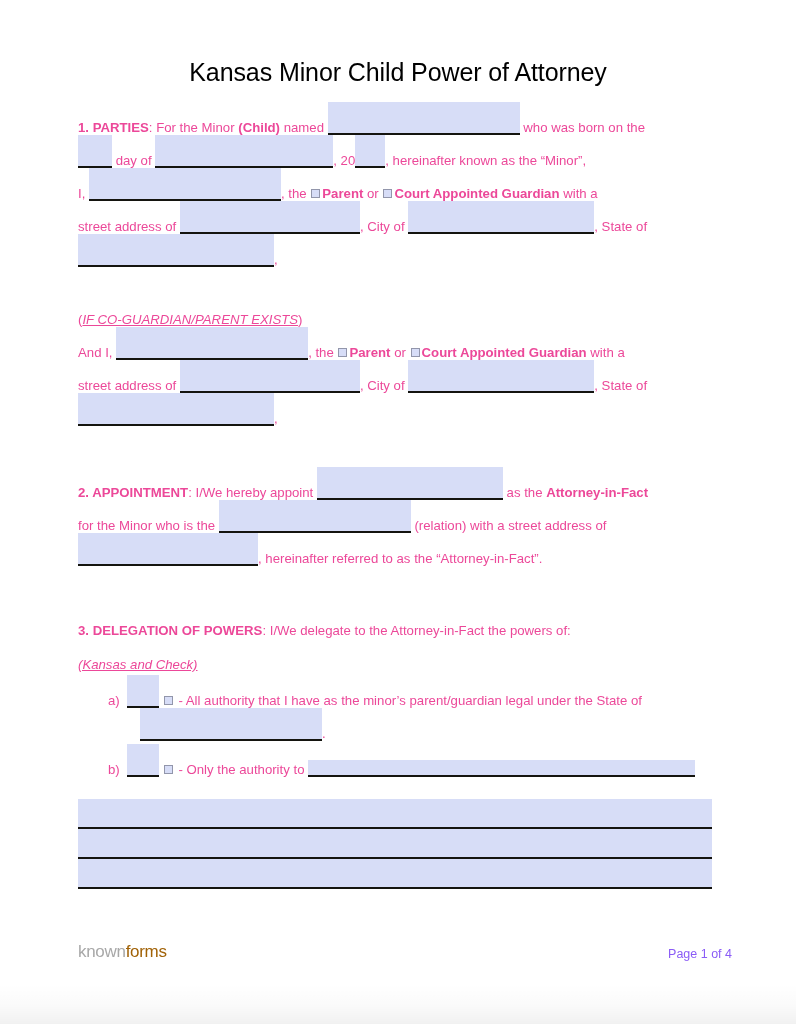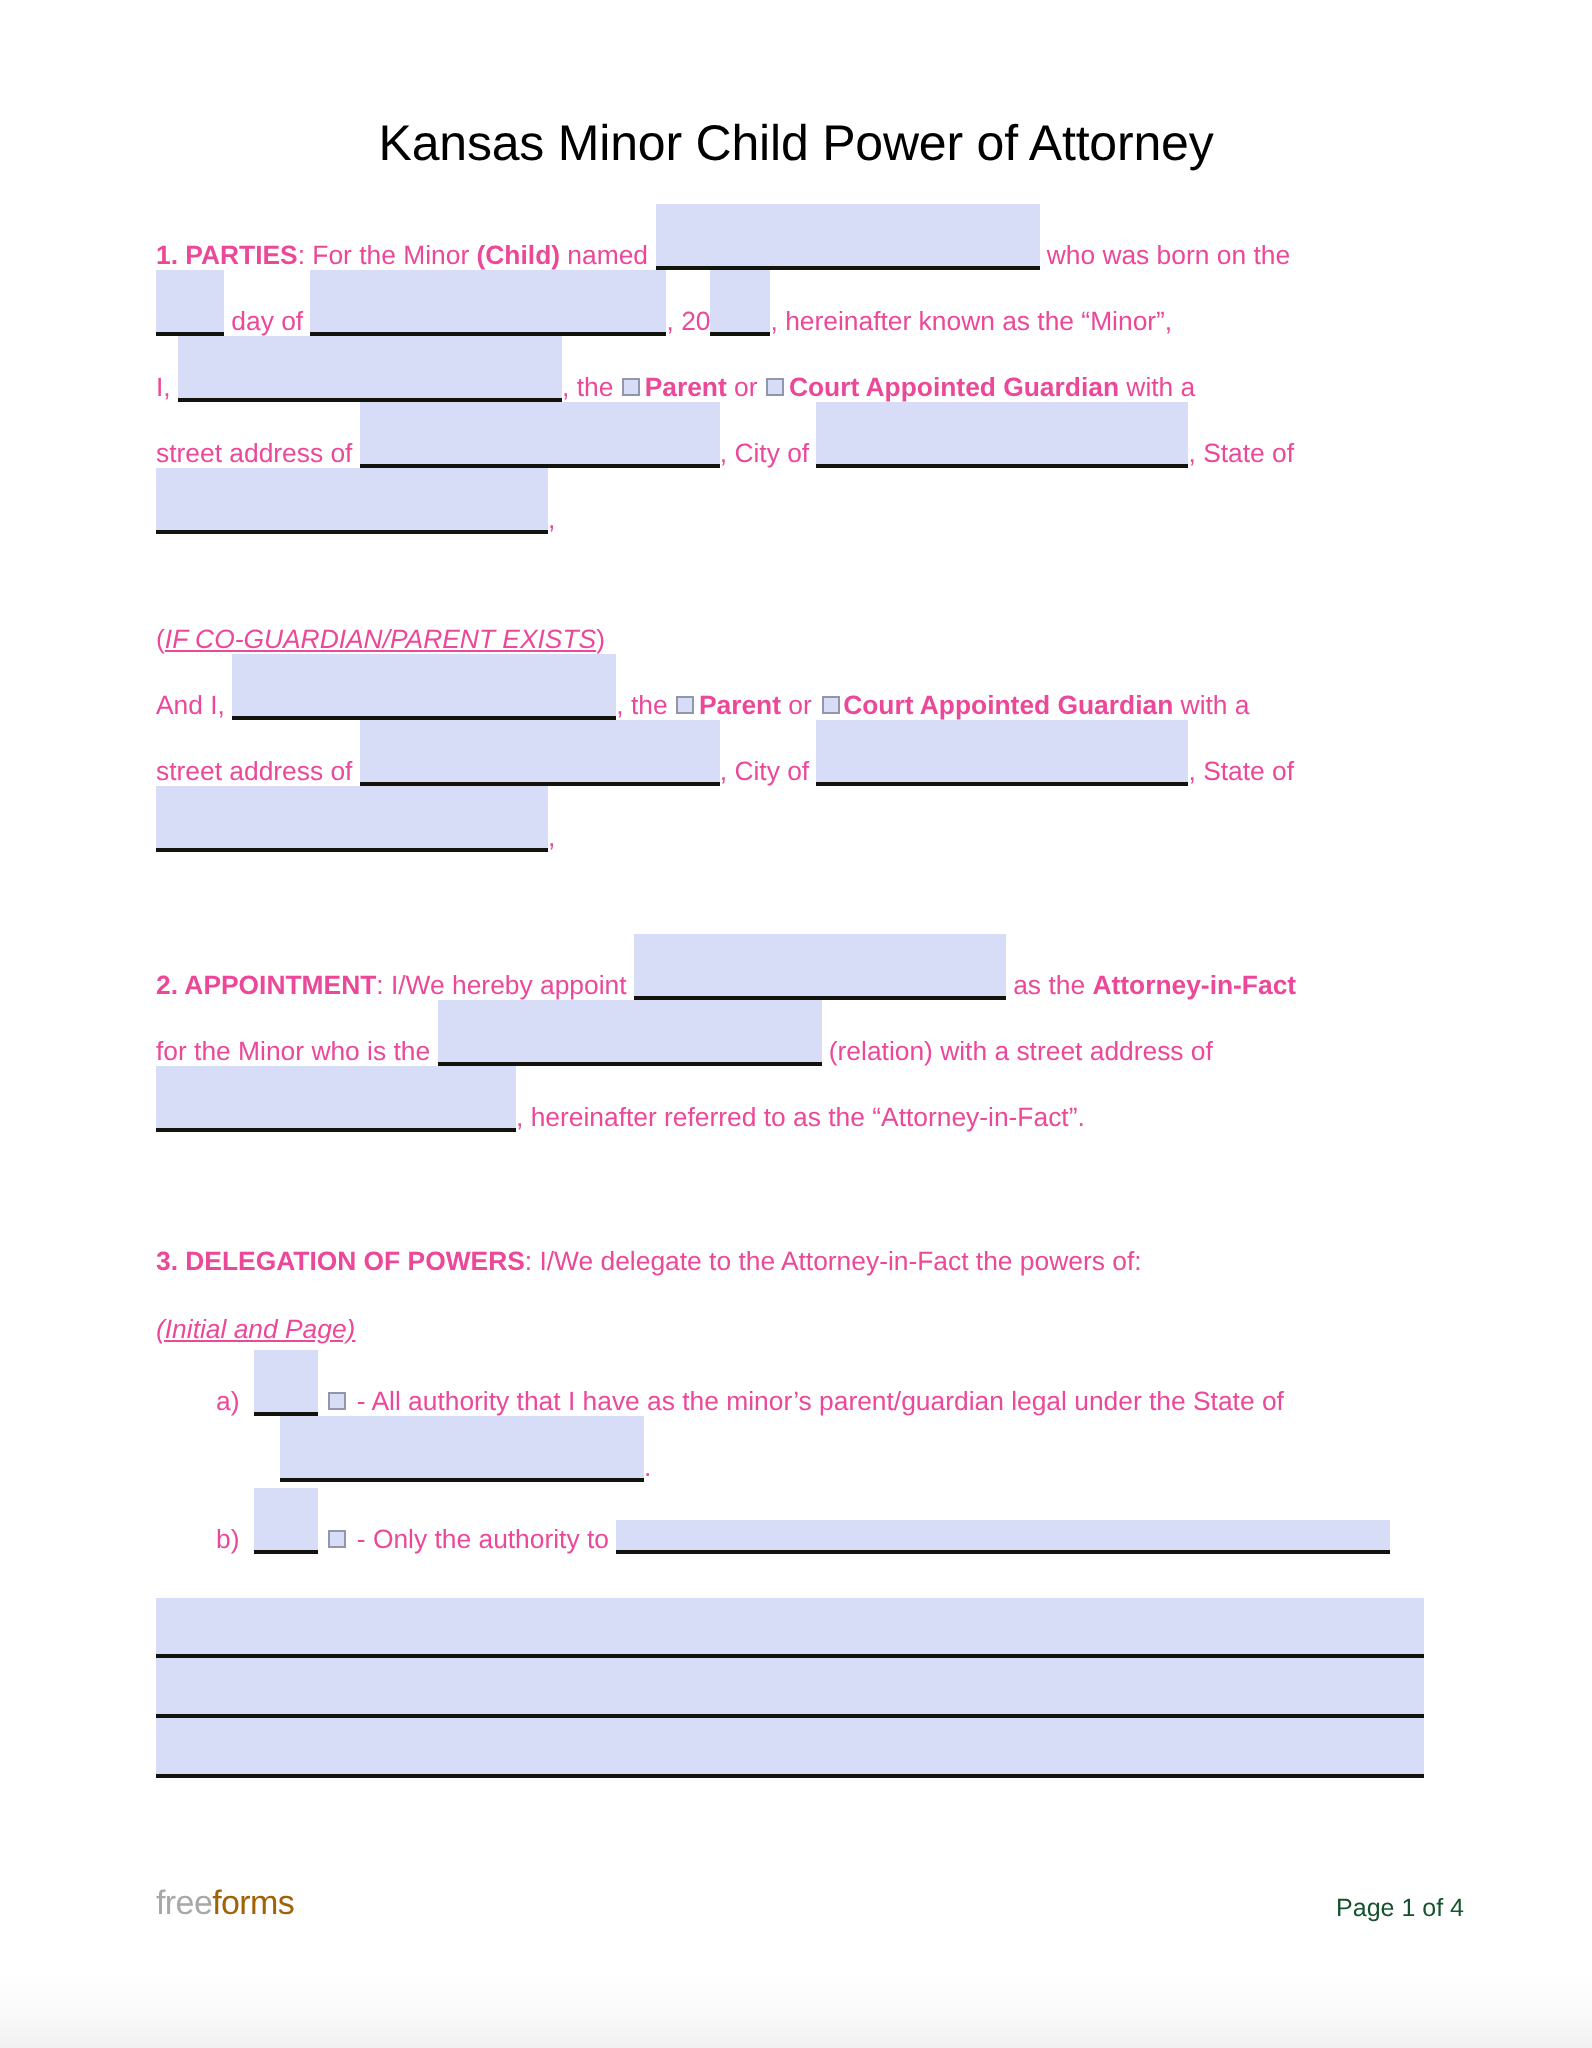--- a/index.html
+++ b/index.html
@@ -127,21 +127,21 @@
     font-weight: bold;
     letter-spacing: -0.3px;
   }
   .logo .free { color: #a8a8a8; font-weight: normal; }
   .logo .forms { color: #a16207; font-weight: normal; text-align: center; }
   .page-num {
     position: absolute;
     right: 0;
     top: 5px;
     font-size: 12.5px;
-    color: #14532d;
+    color: #8b5cf6;
   }
 </style>
 </head>
 <body>
 
 <div class="page">
 
   <div class="doc-title">Kansas Minor Child Power of Attorney</div>
 
   <div class="body-area">
@@ -193,21 +193,21 @@
 
     <div class="ln gap-xl">
       <span class="fld" style="width:180px;"></span><span>, hereinafter referred to as the “Attorney-in-Fact”.</span>
     </div>
 
     <div class="ln">
       <b>3. DELEGATION OF POWERS</b><span>: I/We delegate to the Attorney-in-Fact the powers of:</span>
     </div>
 
     <div class="ln">
-      <span class="ital-ul">(Initial and Page)</span>
+      <span class="ital-ul">(Kansas and Check)</span>
     </div>
 
     <div class="ln tight item-row">
       <span>a)</span>&nbsp;&nbsp;<span class="fld" style="width:32px;"></span>&nbsp;<span class="chk"></span><span> - All authority that I have as the minor’s parent/guardian legal under the State of</span>
     </div>
 
     <div class="ln indent-a" style="margin-bottom:18px;">
       <span class="fld" style="width:182px;"></span><span>.</span>
     </div>
 
@@ -215,18 +215,18 @@
       <span>b)</span>&nbsp;&nbsp;<span class="fld" style="width:32px;"></span>&nbsp;<span class="chk"></span><span> - Only the authority to </span><span class="fld noup" style="width:387px;"></span>
     </div>
 
     <div class="wide-line"></div>
     <div class="wide-line"></div>
     <div class="wide-line"></div>
 
   </div>
 
   <div class="footer">
-    <div class="logo"><span class="free">free</span><span class="forms">forms</span></div>
+    <div class="logo"><span class="free">known</span><span class="forms">forms</span></div>
     <div class="page-num">Page 1 of 4</div>
   </div>
 
   <div class="page-shadow"></div>
 </div>
 
 </body></html>

